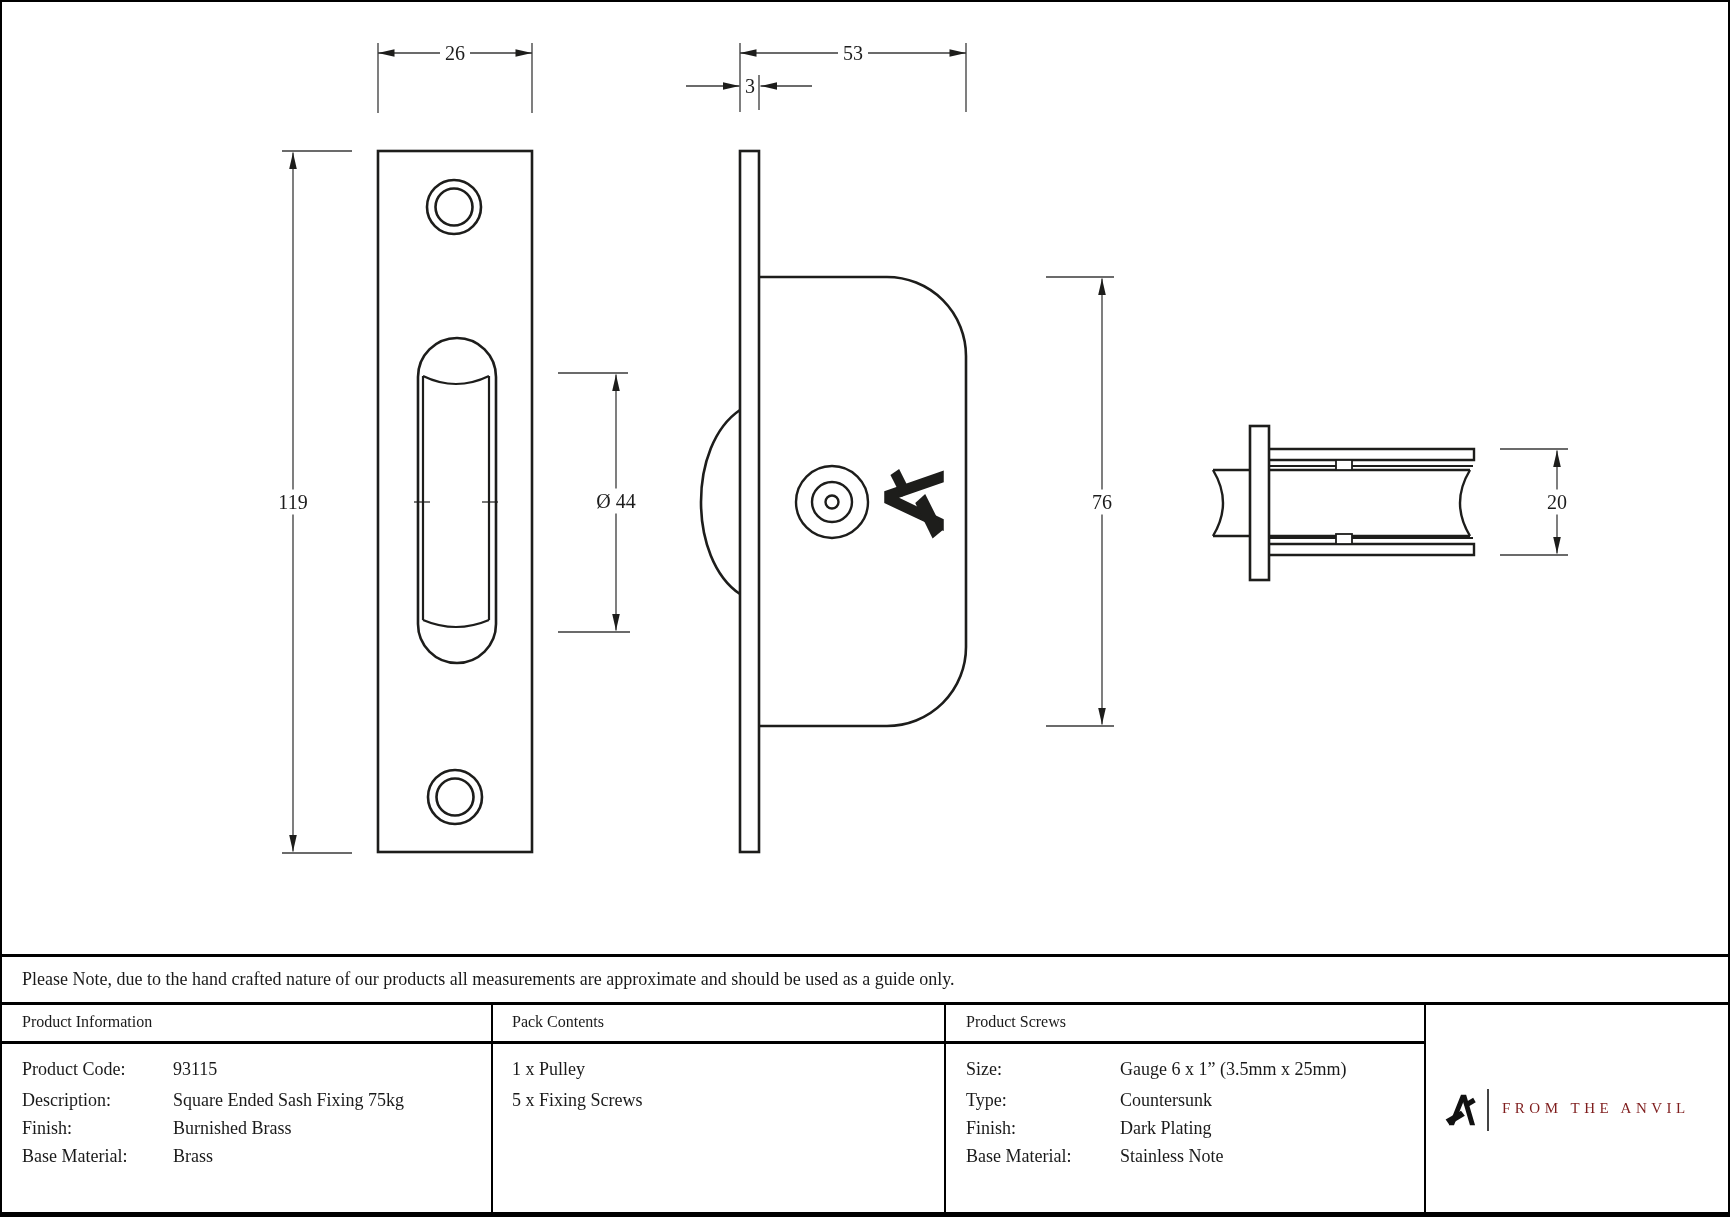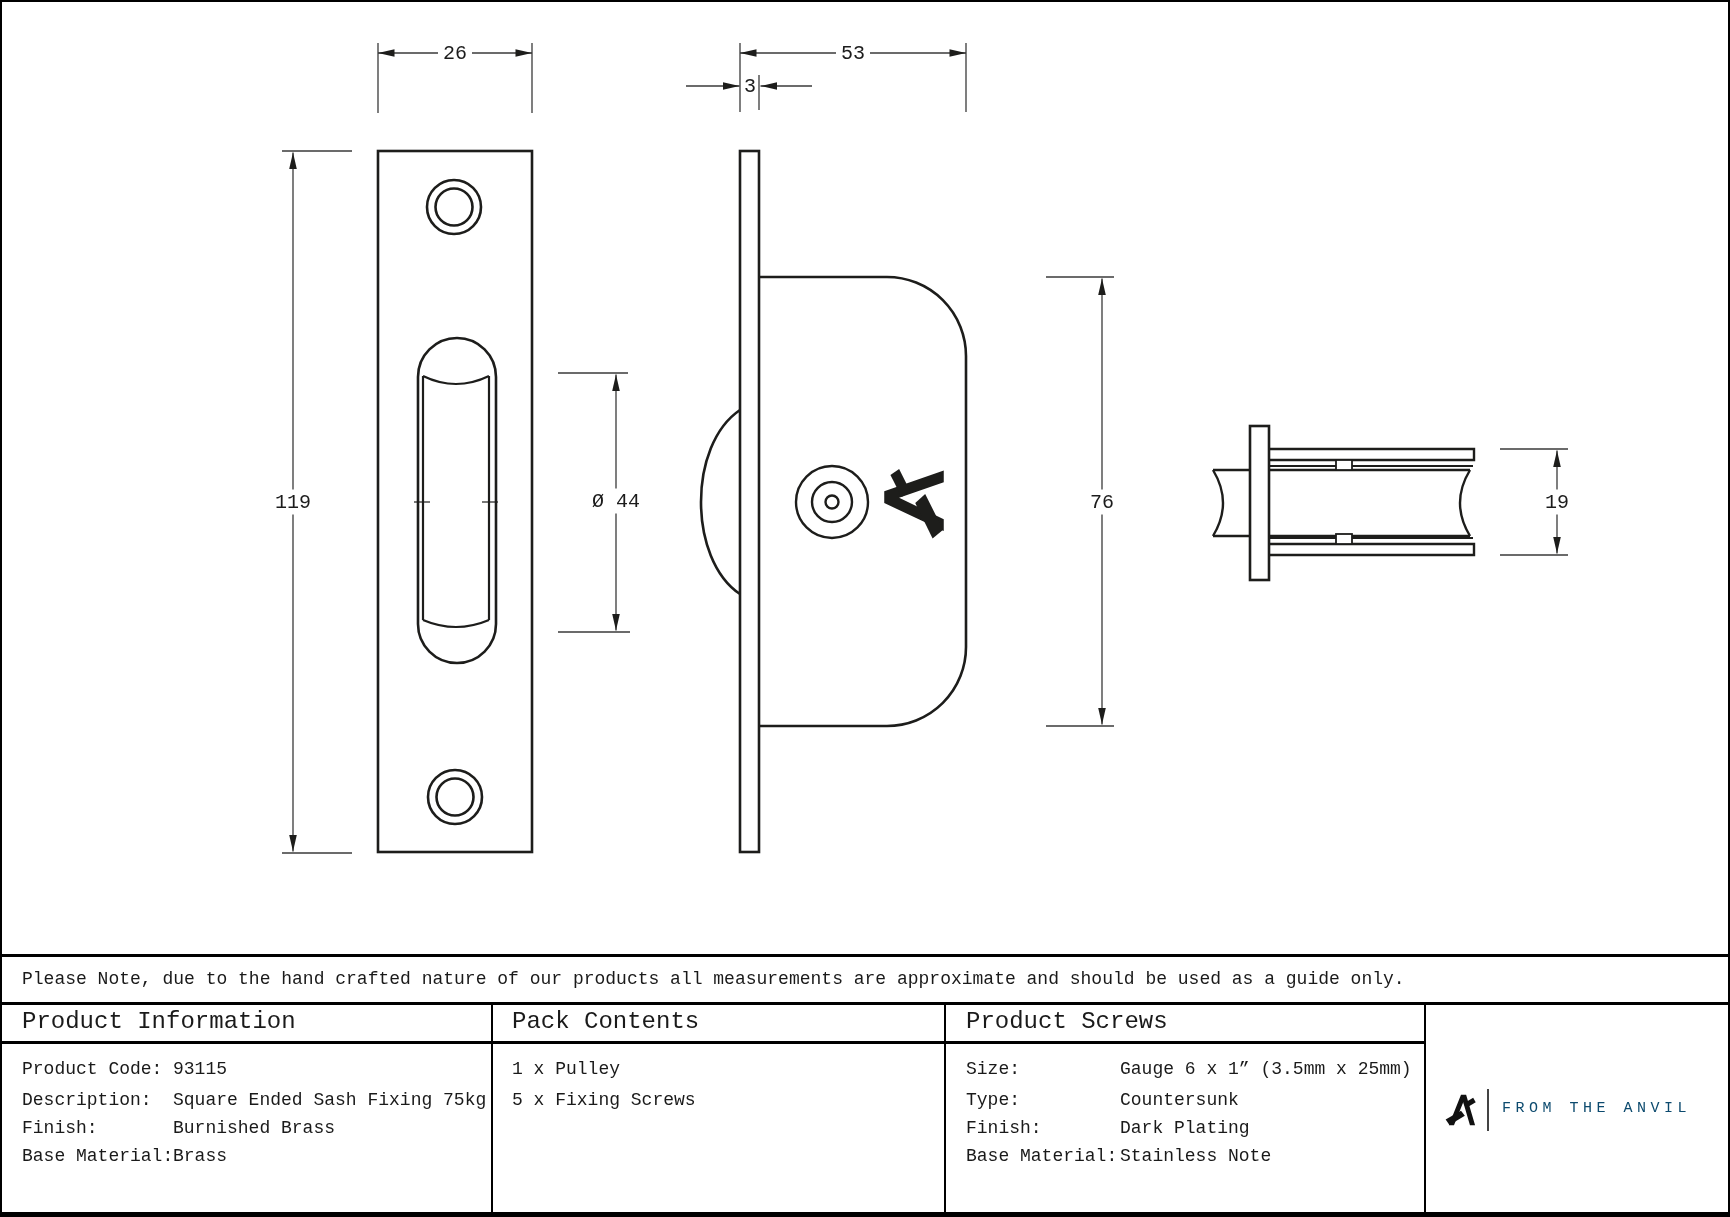--- a/index.html
+++ b/index.html
@@ -1,26 +1,26 @@
 <!DOCTYPE html>
 <html><head>
 <meta charset="utf-8">
 <style>
   html,body{margin:0;padding:0;background:#fff;}
   #stage{position:relative;width:1730px;height:1217px;background:#fff;overflow:hidden;
-         font-family:Liberation Mono, monospace;color:#1a1a1a;}
+         font-family:Liberation Serif, serif;color:#1a1a1a;}
   #pageborder{position:absolute;inset:0;border:2px solid #000;pointer-events:none;z-index:50;}
   svg{position:absolute;left:0;top:0;}
   .dim{position:absolute;transform:translate(-50%,-50%);background:#fff;padding:1px 5px;
        font-size:20px;color:#1c1c1c;white-space:nowrap;z-index:5;}
   .hb,.vb{position:absolute;background:#000;z-index:4;}
   .cell-text{position:absolute;font-size:18px;line-height:20px;white-space:nowrap;z-index:6;text-align:right;}
-  .hdr{font-size:24px;}
+  .hdr{font-size:16px;}
   #brandtext{position:absolute;left:1502px;top:1100px;font-size:15px;letter-spacing:4.5px;
-             color:#0c4a6e;z-index:6;}
+             color:#7f1d1d;z-index:6;}
   #branddiv{position:absolute;left:1487px;top:1089px;width:2px;height:42px;background:#444;z-index:6;}
   #brandlogo{position:absolute;left:1445px;top:1094px;z-index:6;}
 </style>
 </head>
 <body>
 
 <div id="stage">
   <div id="pageborder"></div>
 
   <svg width="1730" height="960" viewBox="0 0 1730 960">
@@ -112,21 +112,21 @@
       <path d="M1557,450.5 V553.5" marker-start="url(#ah)" marker-end="url(#ah)"></path>
     </g>
   </svg>
 
   <div class="dim" style="left:455px;top:53px">26</div>
   <div class="dim" style="left:293px;top:502px">119</div>
   <div class="dim" style="left:616px;top:501px">Ø 44</div>
   <div class="dim" style="left:750px;top:86px;padding:1px 2px">3</div>
   <div class="dim" style="left:853px;top:53px">53</div>
   <div class="dim" style="left:1102px;top:502px">76</div>
-  <div class="dim" style="left:1557px;top:502px">19</div>
+  <div class="dim" style="left:1557px;top:502px">20</div>
 
   <div>
 
     <div class="hb" style="left:0;top:954px;width:1730px;height:3px"></div>
     <div class="hb" style="left:0;top:1002px;width:1730px;height:3px"></div>
     <div class="hb" style="left:0;top:1041px;width:1424px;height:3px"></div>
     <div class="hb" style="left:0;top:1212px;width:1730px;height:3px"></div>
 
     <div class="vb" style="left:491px;top:1002px;width:2px;height:213px"></div>
     <div class="vb" style="left:944px;top:1002px;width:2px;height:213px"></div>

